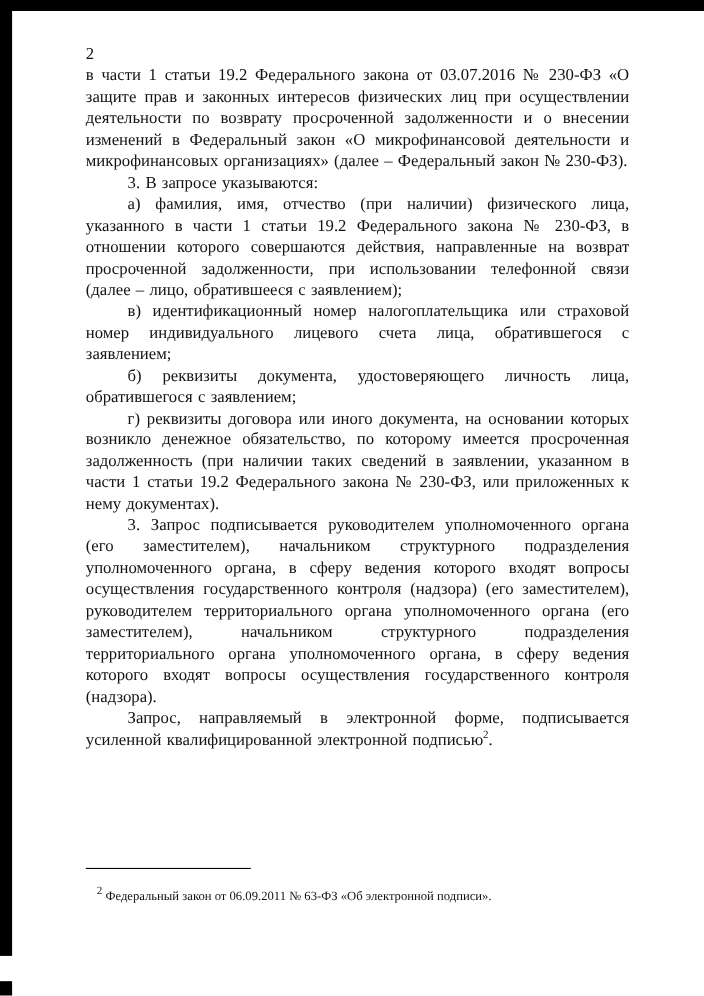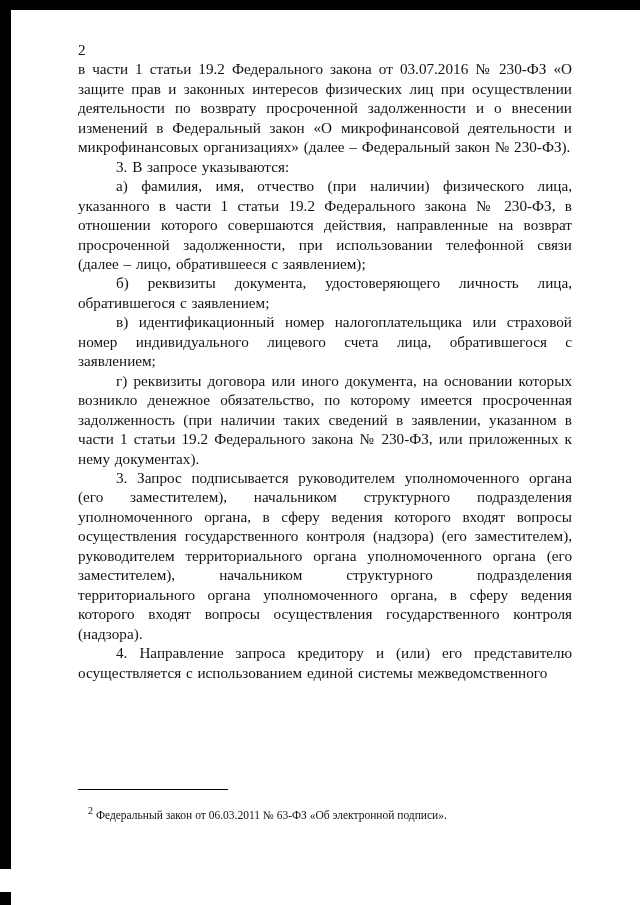--- a/index.html
+++ b/index.html
@@ -64,21 +64,21 @@
 <div class="scan-top"></div>
 <div class="scan-left"></div>
 <div class="scan-bl"></div>
 
 <div class="content">
   <p class="page-number">2</p>
 
   <p>в части 1 статьи 19.2 Федерального закона от 03.07.2016 № 230-ФЗ «О защите прав и законных интересов физических лиц при осуществлении деятельности по возврату просроченной задолженности и о внесении изменений в Федеральный закон «О микрофинансовой деятельности и микрофинансовых организациях» (далее – Федеральный закон № 230-ФЗ).</p>
   <p class="indent">3. В запросе указываются:</p>
   <p class="indent">а) фамилия, имя, отчество (при наличии) физического лица, указанного в части 1 статьи 19.2 Федерального закона № 230-ФЗ, в отношении которого совершаются действия, направленные на возврат просроченной задолженности, при использовании телефонной связи (далее – лицо, обратившееся с заявлением);</p>
+  <p class="indent">в) идентификационный номер налогоплательщика или страховой номер индивидуального лицевого счета лица, обратившегося с заявлением;</p>
   <p class="indent">б) реквизиты документа, удостоверяющего личность лица, обратившегося с заявлением;</p>
-  <p class="indent">в) идентификационный номер налогоплательщика или страховой номер индивидуального лицевого счета лица, обратившегося с заявлением;</p>
   <p class="indent">г) реквизиты договора или иного документа, на основании которых возникло денежное обязательство, по которому имеется просроченная задолженность (при наличии таких сведений в заявлении, указанном в части 1 статьи 19.2 Федерального закона № 230-ФЗ, или приложенных к нему документах).</p>
   <p class="indent">3. Запрос подписывается руководителем уполномоченного органа (его заместителем), начальником структурного подразделения уполномоченного органа, в сферу ведения которого входят вопросы осуществления государственного контроля (надзора) (его заместителем), руководителем территориального органа уполномоченного органа (его заместителем), начальником структурного подразделения территориального органа уполномоченного органа, в сферу ведения которого входят вопросы осуществления государственного контроля (надзора).</p>
-  <p class="indent">4. Направление запроса кредитору и (или) его представителю осуществляется с использованием единой системы межведомственного</p>
+  <p class="indent"><span>Запрос, направляемый в электронной форме, подписывается усиленной квалифицированной электронной подписью</span><sup class="fn-ref">2</sup><span>.</span></p>
 </div>
 
 <div class="footnote-rule"></div>
-<p class="footnote"><sup class="fn-ref">2</sup><span> Федеральный закон от 06.03.2011 № 63-ФЗ «Об электронной подписи».</span></p>
+<p class="footnote"><sup class="fn-ref">2</sup><span> Федеральный закон от 06.09.2011 № 63-ФЗ «Об электронной подписи».</span></p>
 
 </body></html>

